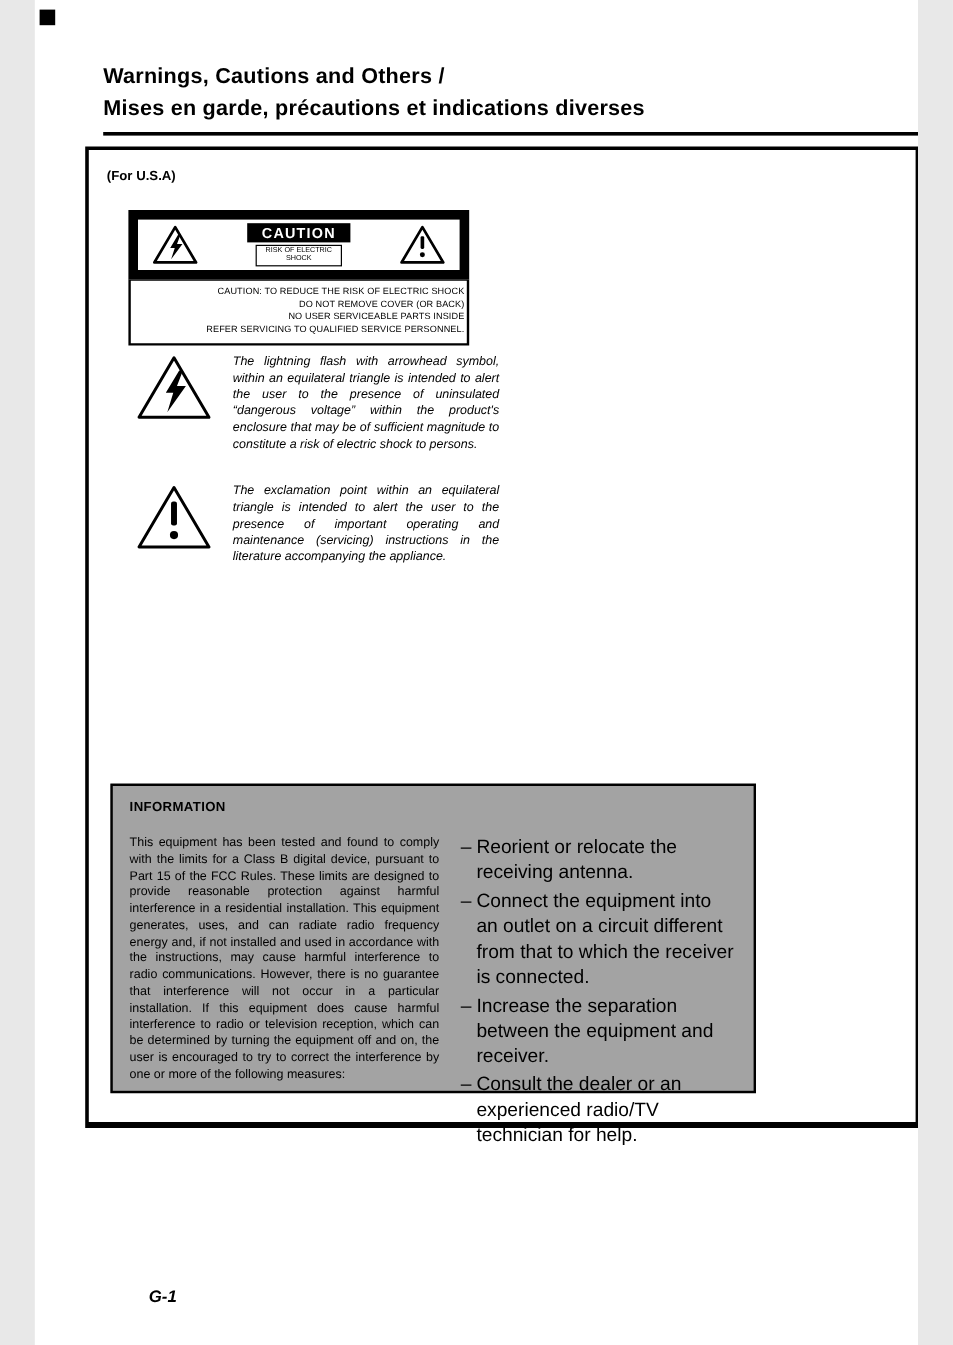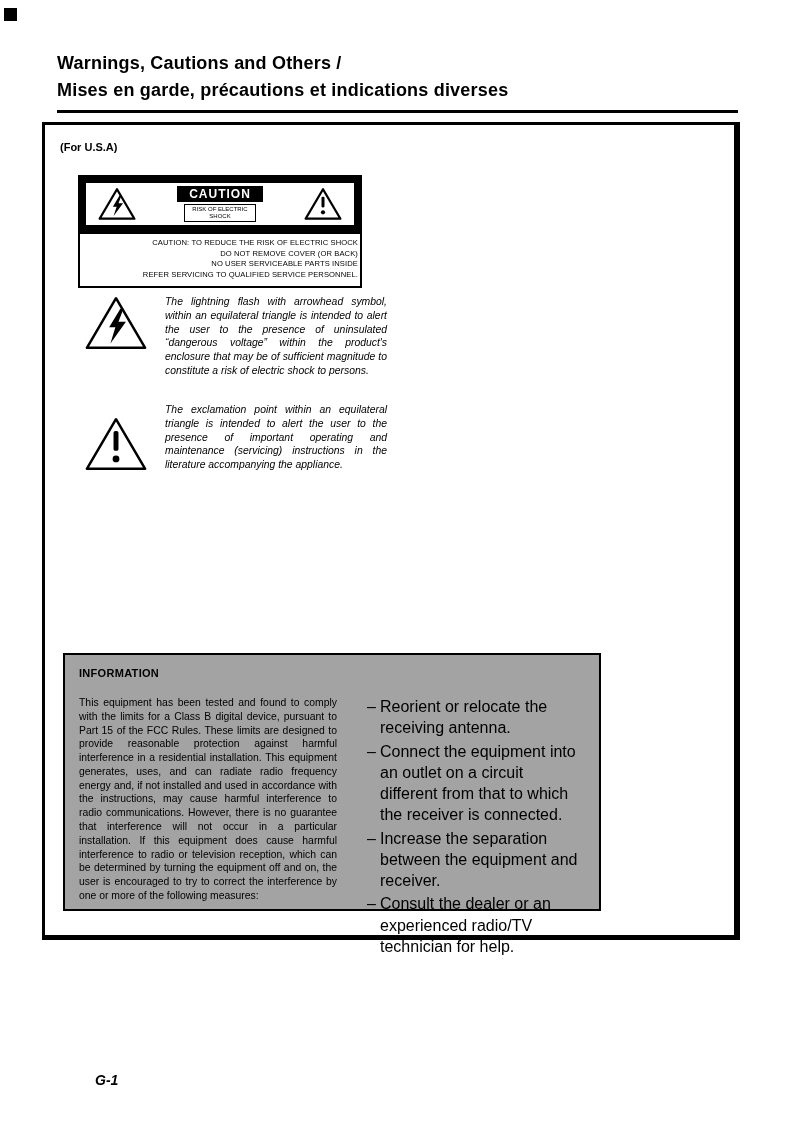--- a/index.html
+++ b/index.html
@@ -1,18 +1,18 @@
 <!DOCTYPE html>
 <html><head>
 <meta charset="utf-8">
 <style>
   html, body { margin: 0; padding: 0; background: #e8e8e8; }
   .page {
     position: relative;
-    width: 794px;
+    width: 736px;
     height: 1121px;
     margin: 0 auto;
     background: #ffffff;
     color: #000;
     font-family: "Liberation Sans", sans-serif;
     overflow: hidden;
   }
   .reg-mark {
     position: absolute;
     left: 4px; top: 8px;
@@ -108,21 +108,21 @@
   .explain-row {
     position: absolute;
     left: 40px;
     display: flex;
     gap: 18px;
     align-items: flex-start;
     width: 345px;
     font-style: italic;
   }
   .explain-1 { top: 170px; }
-  .explain-2 { top: 278px; align-items: flex-end; }
+  .explain-2 { top: 278px; }
   .explain-text {
     margin: 0;
     width: 222px;
     font-size: 10.4px;
     line-height: 1.33;
     text-align: justify;
   }
   
   .warning-box {
     position: absolute;
@@ -147,21 +147,21 @@
     padding: 12px 14px 14px;
     background: #a3a3a3;
   }
   .info-title {
     font-size: 11px;
     font-weight: 700;
     letter-spacing: 0.3px;
   }
   .info-cols {
     display: flex;
-    gap: 30px;
+    gap: 18px;
     margin-top: 17px;
   }
   .info-left {
     margin: 0;
     width: 258px;
     font-size: 10.4px;
     line-height: 1.325;
     text-align: justify;
   }
   .info-right { flex: 1; }

